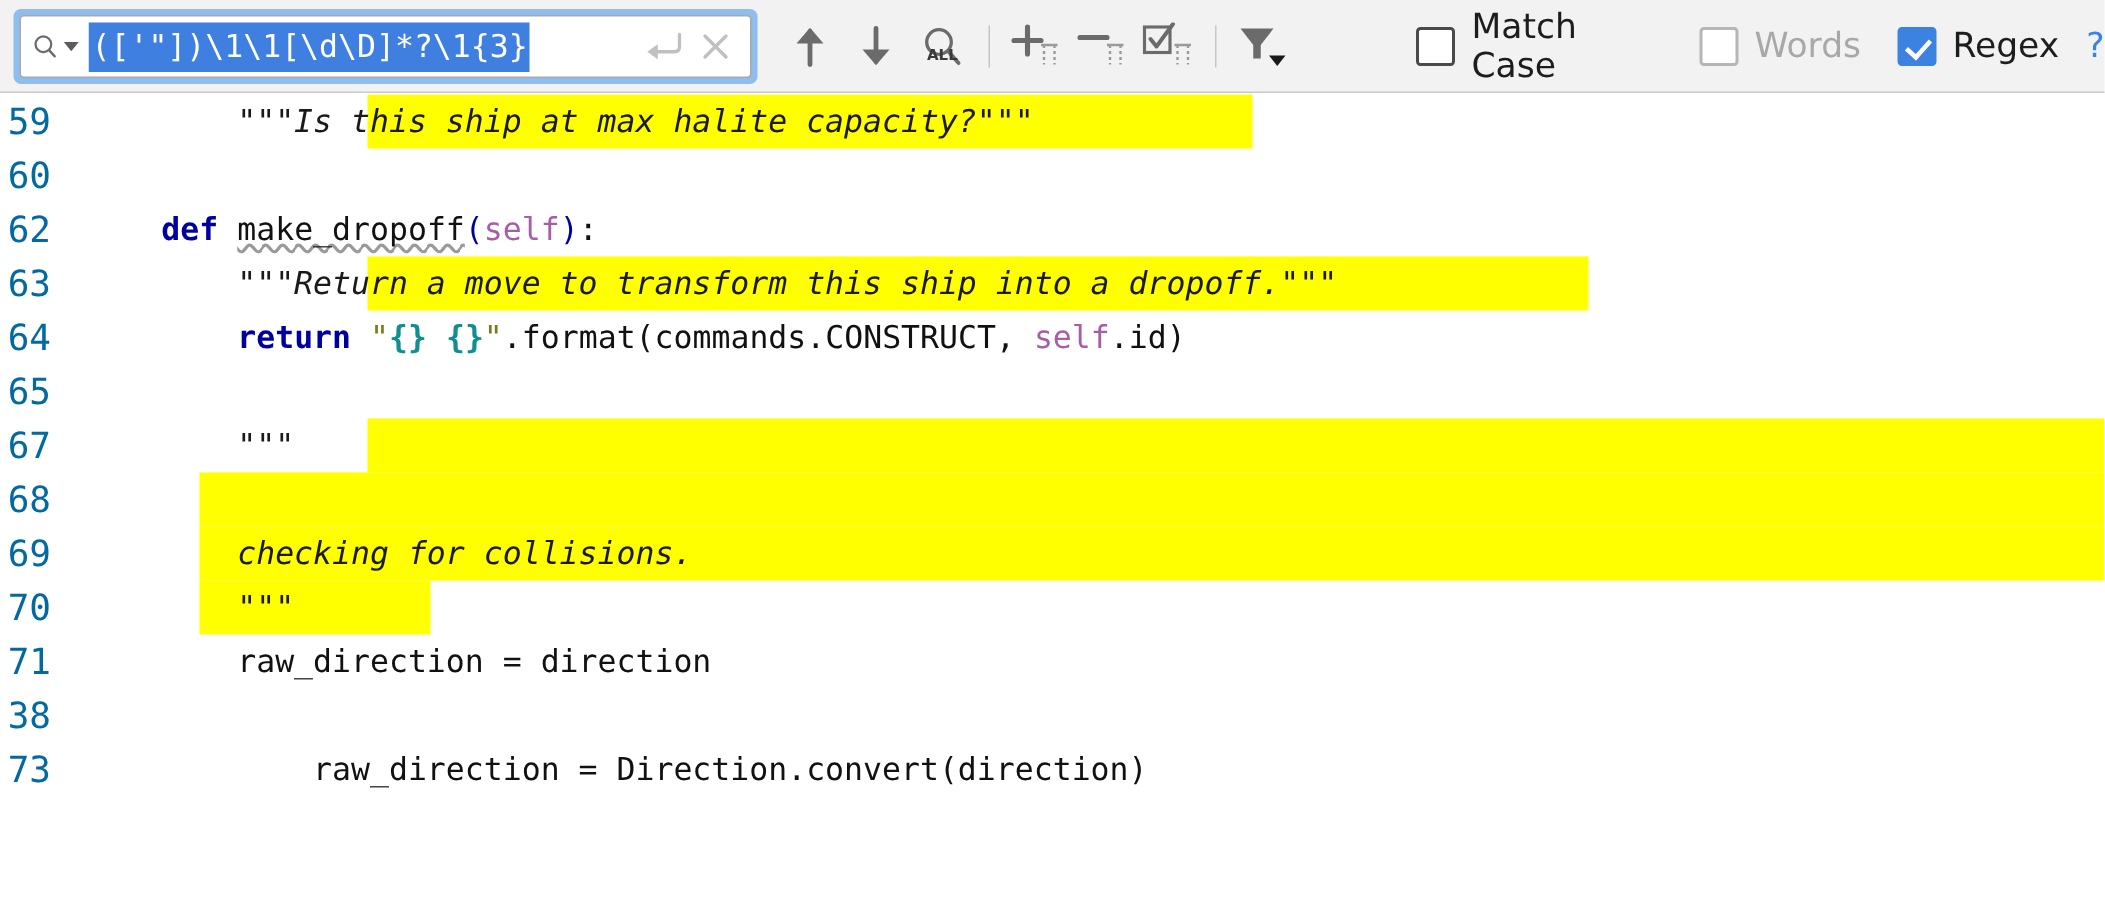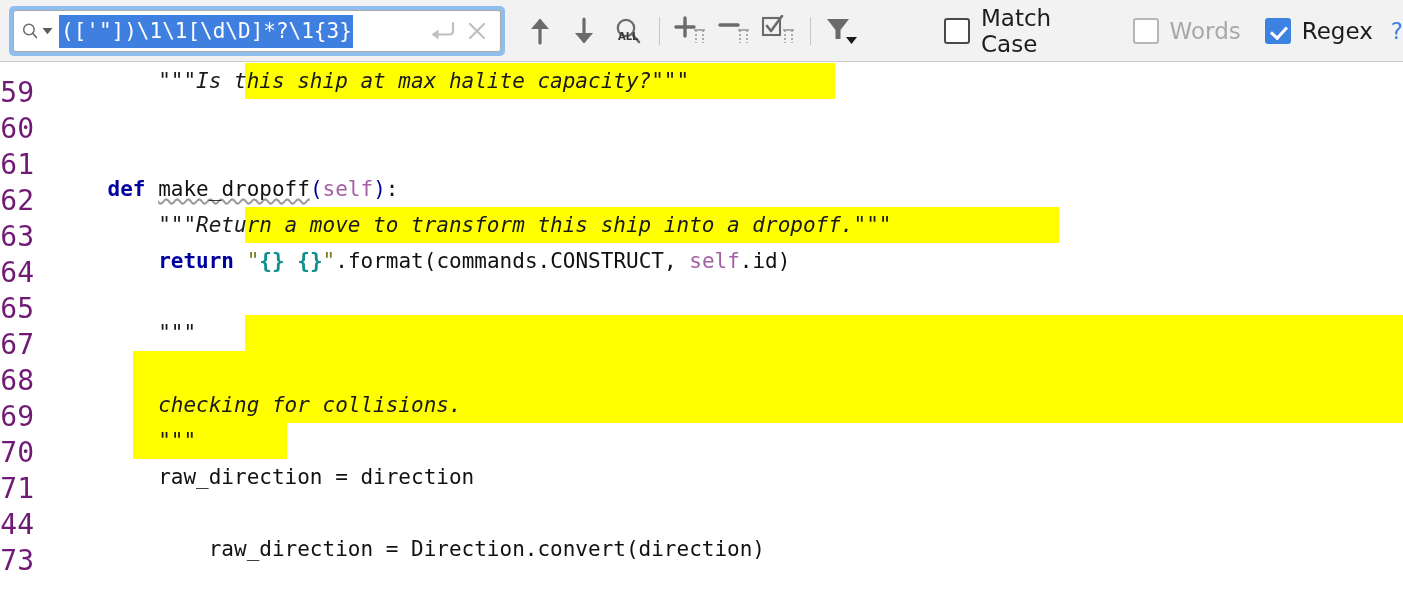--- a/index.html
+++ b/index.html
@@ -119,25 +119,25 @@
     width: 1403px; height: 539px;
     background: #ffffff;
     overflow: hidden;
   }
   .code-line {
     position: relative;
     height: 36px;
     width: 1403px;
   }
   .ln {
-    position: absolute; left: 0; top: 12px;
+    position: absolute; left: 0; top: 0;
     width: 34px; text-align: right;
     font-family: "DejaVu Sans Mono", monospace;
-    font-size: 28px; line-height: 36px;
-    color: #701a75;
+    font-size: 24px; line-height: 36px;
+    color: #0369a1;
     user-select: none;
   }
   .ltext {
     position: absolute; left: 57px; top: 0;
     font-family: "DejaVu Sans Mono", monospace;
     font-size: 21px; line-height: 36px;
     color: #111111;
     white-space: pre;
     z-index: 2;
   }
@@ -303,24 +303,20 @@
   <div class="code-line">
     <span class="ln">59</span>
     <span class="hl" style="left:245px;width:590px;"></span>
     <span class="ltext"><span class="doc">        """Is this ship at max halite capacity?"""</span></span>
   </div>
 
   <div class="code-line">
     <span class="ln">60</span>
   </div>
 
-  <div class="code-line">
-    <span class="ln">61</span>
-    <span class="ltext"></span>
-  </div>
 
   <div class="code-line">
     <span class="ln">62</span>
     <span class="ltext">    <span class="kw">def</span> <span class="sqg">make_dropoff</span><span class="pun">(</span><span class="self">self</span><span class="pun">)</span>:</span>
   </div>
 
   <div class="code-line">
     <span class="ln">63</span>
     <span class="hl" style="left:245px;width:814px;"></span>
     <span class="ltext"><span class="doc">        """Return a move to transform this ship into a dropoff."""</span></span>
@@ -359,21 +355,21 @@
     <span class="hl" style="left:133px;width:154px;"></span>
     <span class="ltext"><span class="doc">        """</span></span>
   </div>
 
   <div class="code-line">
     <span class="ln">71</span>
     <span class="ltext">        raw_direction = direction</span>
   </div>
 
   <div class="code-line">
-    <span class="ln">44</span>
+    <span class="ln">38</span>
   </div>
 
   <div class="code-line">
     <span class="ln">73</span>
     <span class="ltext">            raw_direction = Direction.convert(direction)</span>
   </div>
 
 </div>
 
 </body></html>

